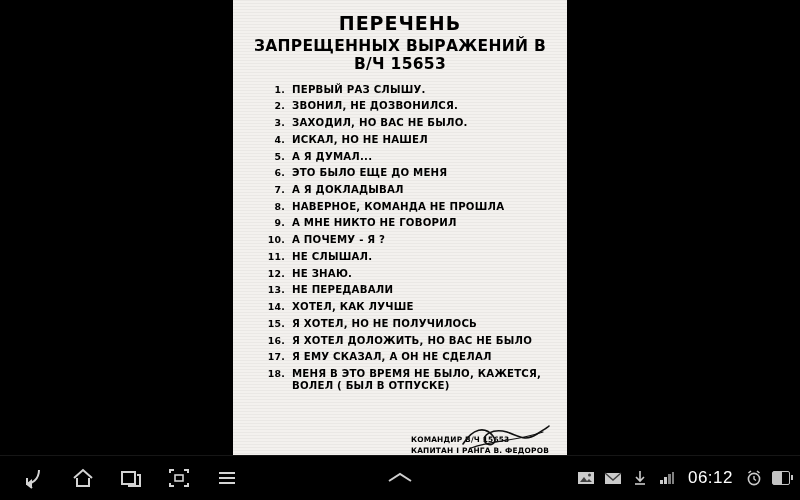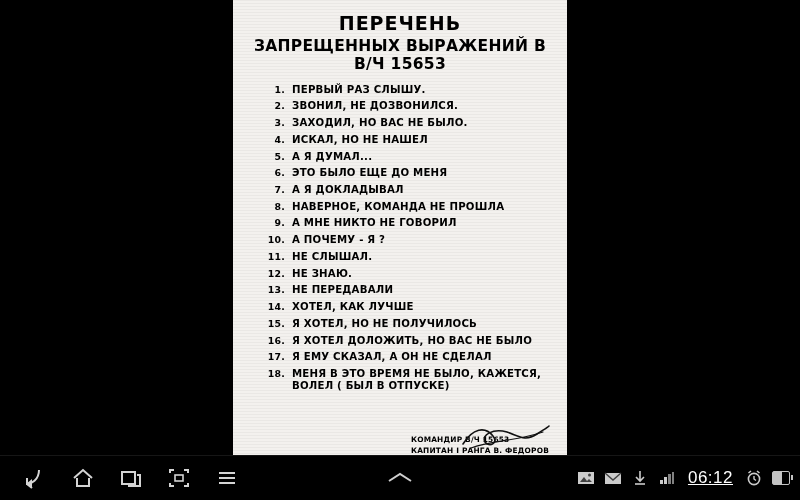--- a/index.html
+++ b/index.html
@@ -178,21 +178,20 @@
     align-items: center;
     justify-content: center;
     opacity: 0.95;
   }
   .clock {
     color: #fff;
     font-size: 17px;
     font-family: "Liberation Sans", sans-serif;
     letter-spacing: 0.5px;
     padding: 0 3px;
-    text-decoration: underline;
   }
   .battery {
     width: 26px;
     height: 12px;
     border: 1.5px solid #cfcfcf;
     border-radius: 2px;
     position: relative;
     display: flex;
     align-items: center;
   }

